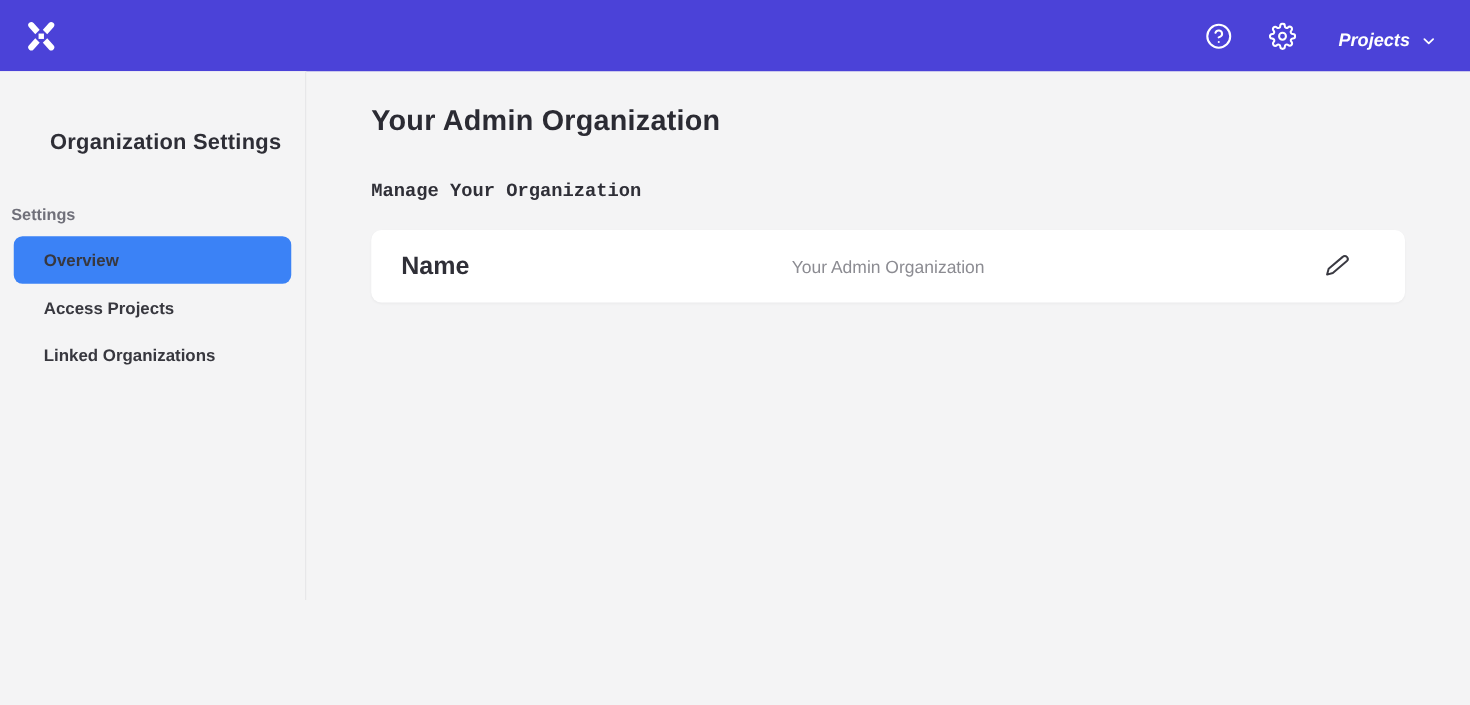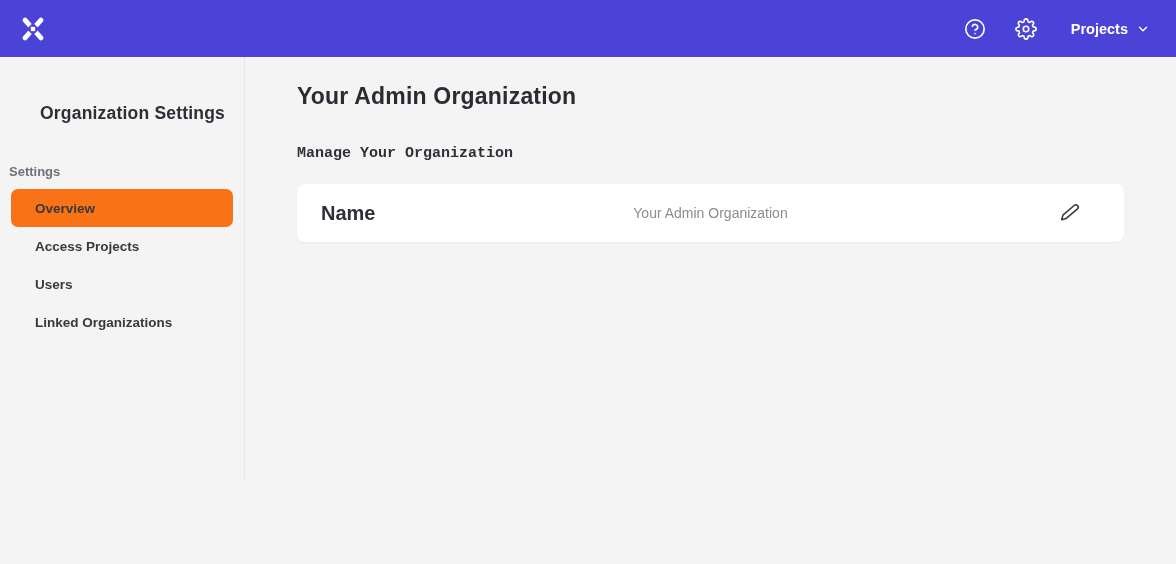--- a/index.html
+++ b/index.html
@@ -14,21 +14,21 @@
   .topbar {
     height: 57px;
     background: #4b42d8;
     display: flex;
     align-items: center;
     justify-content: space-between;
     padding: 0 26px 0 18px;
   }
   .topbar-left { display: flex; align-items: center; }
   .logo-btn { cursor: pointer; display: flex; align-items: center; }
-  .topbar-right { display: flex; align-items: center; gap: 27px; }
+  .topbar-right { display: flex; align-items: flex-end; gap: 27px; font-style: italic; }
   .icon-btn {
     width: 24px; height: 24px;
     display: flex; align-items: center; justify-content: center;
     cursor: pointer; color: #ffffff;
   }
   .icon-btn svg { stroke: #ffffff; }
   .projects-btn {
     display: flex; align-items: center; gap: 8px;
     color: #ffffff; font-weight: bold; font-size: 14.5px;
     cursor: pointer; margin-left: 6px;
@@ -65,21 +65,21 @@
     display: flex;
     align-items: center;
     margin: 0 11px;
     padding-left: 24px;
     border-radius: 7px;
     font-size: 13.5px;
     font-weight: bold;
     color: #38383f;
     cursor: pointer;
   }
-  .nav-item.active { background: #f97316; }
+  .nav-item.active { background: #3b82f6; }
 
   
   .main {
     flex: 1;
     padding: 26px 52px 0 52px;
   }
   .page-title {
     font-size: 23px;
     font-weight: bold;
     color: #2b2b33;
@@ -177,23 +177,20 @@
     <div class="sidebar-title">Organization Settings</div>
     <div class="sidebar-section-label">Settings</div>
     <nav>
       <div class="nav-item active">
         <span>Overview</span>
       </div>
       <div class="nav-item">
         <span>Access Projects</span>
       </div>
       <div class="nav-item">
-        <span>Users</span>
-      </div>
-      <div class="nav-item">
         <span>Linked Organizations</span>
       </div>
     </nav>
   </aside>
 
   <main class="main">
     <h1 class="page-title">Your Admin Organization</h1>
     <h2 class="section-title">Manage Your Organization</h2>
 
     <div class="name-card">

